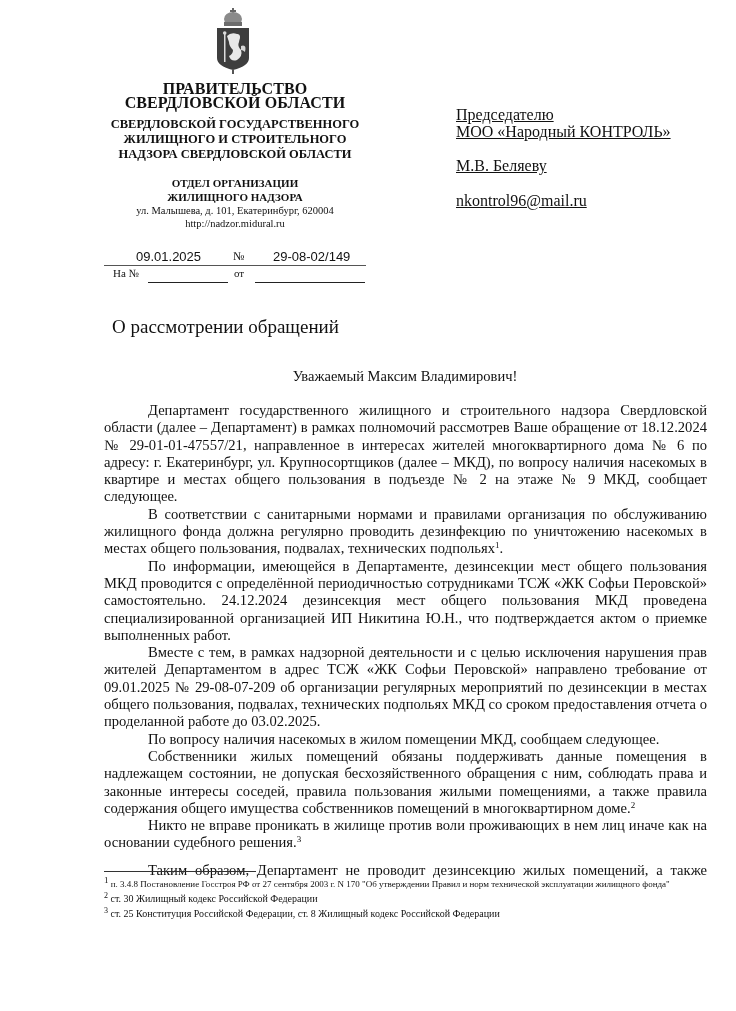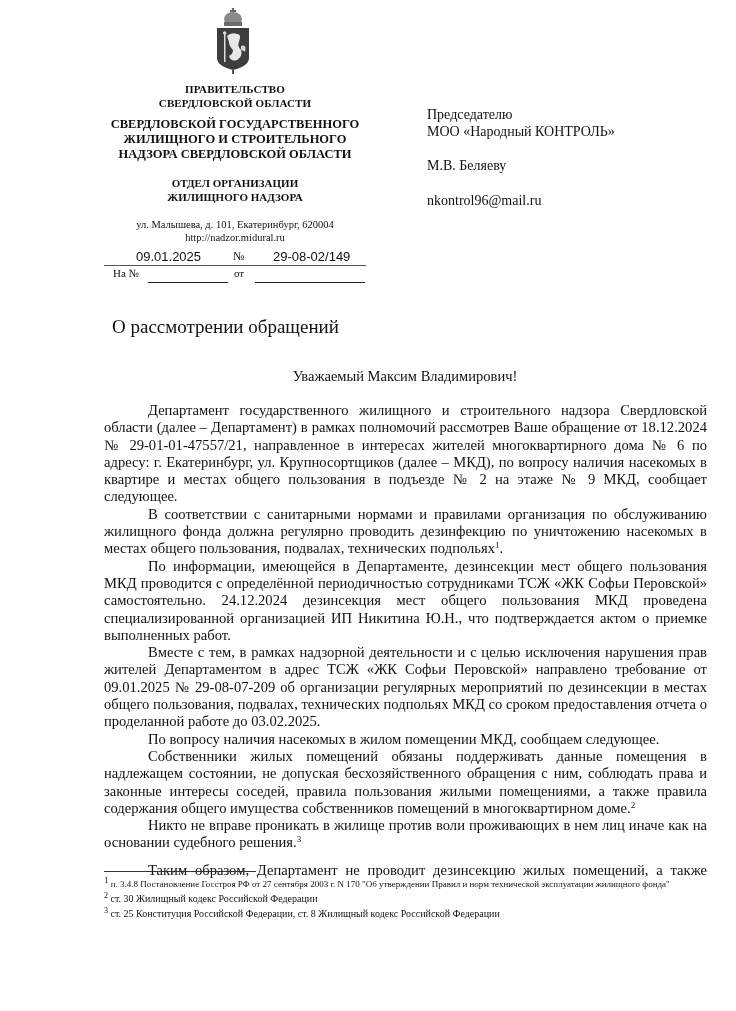--- a/index.html
+++ b/index.html
@@ -32,38 +32,38 @@
     .emblem {
       position: relative;
       width: 40px;
       height: 70px;
       margin: 0 auto;
     }
     .emblem svg { display: block; }
     .gov-title {
       margin-top: 6px;
       font-weight: bold;
-      font-size: 11px;
+      font-size: 16px;
       line-height: 14px;
       letter-spacing: 0.1px;
     }
     .dept-title {
       margin-top: 7px;
       font-weight: bold;
       font-size: 12.5px;
       line-height: 15px;
     }
     .division-title {
       margin-top: 14px;
       font-weight: bold;
       font-size: 11px;
       line-height: 14px;
     }
     .contacts {
-      margin-top: 14px;
+      margin-top: 0;
       font-size: 10.5px;
       line-height: 13px;
     }
     
     .regblock {
       position: absolute;
       left: 104px;
       top: 249px;
       width: 262px;
       font-size: 13px;
@@ -84,24 +84,25 @@
       font-size: 11px;
       text-align: center;
     }
     .ref-no-label { position: absolute; left: 9px; top: 1px; }
     .ref-no-line { position: absolute; left: 44px; top: 16px; width: 80px; border-bottom: 1px solid #222; }
     .ref-from-label { position: absolute; left: 130px; top: 1px; }
     .ref-from-line { position: absolute; left: 151px; top: 16px; width: 110px; border-bottom: 1px solid #222; }
     
     .addressee {
       position: absolute;
-      left: 427px;
+      left: 456px;
       top: 106px;
-      font-size: 14px;
+      font-size: 16px;
       line-height: 17px;
+      text-decoration: underline;
     }
     .addressee .gap { height: 17px; }
     .addressee .gap2 { height: 18px; }
     
     .subject {
       position: absolute;
       left: 112px;
       top: 316px;
       font-size: 19px;
     }

